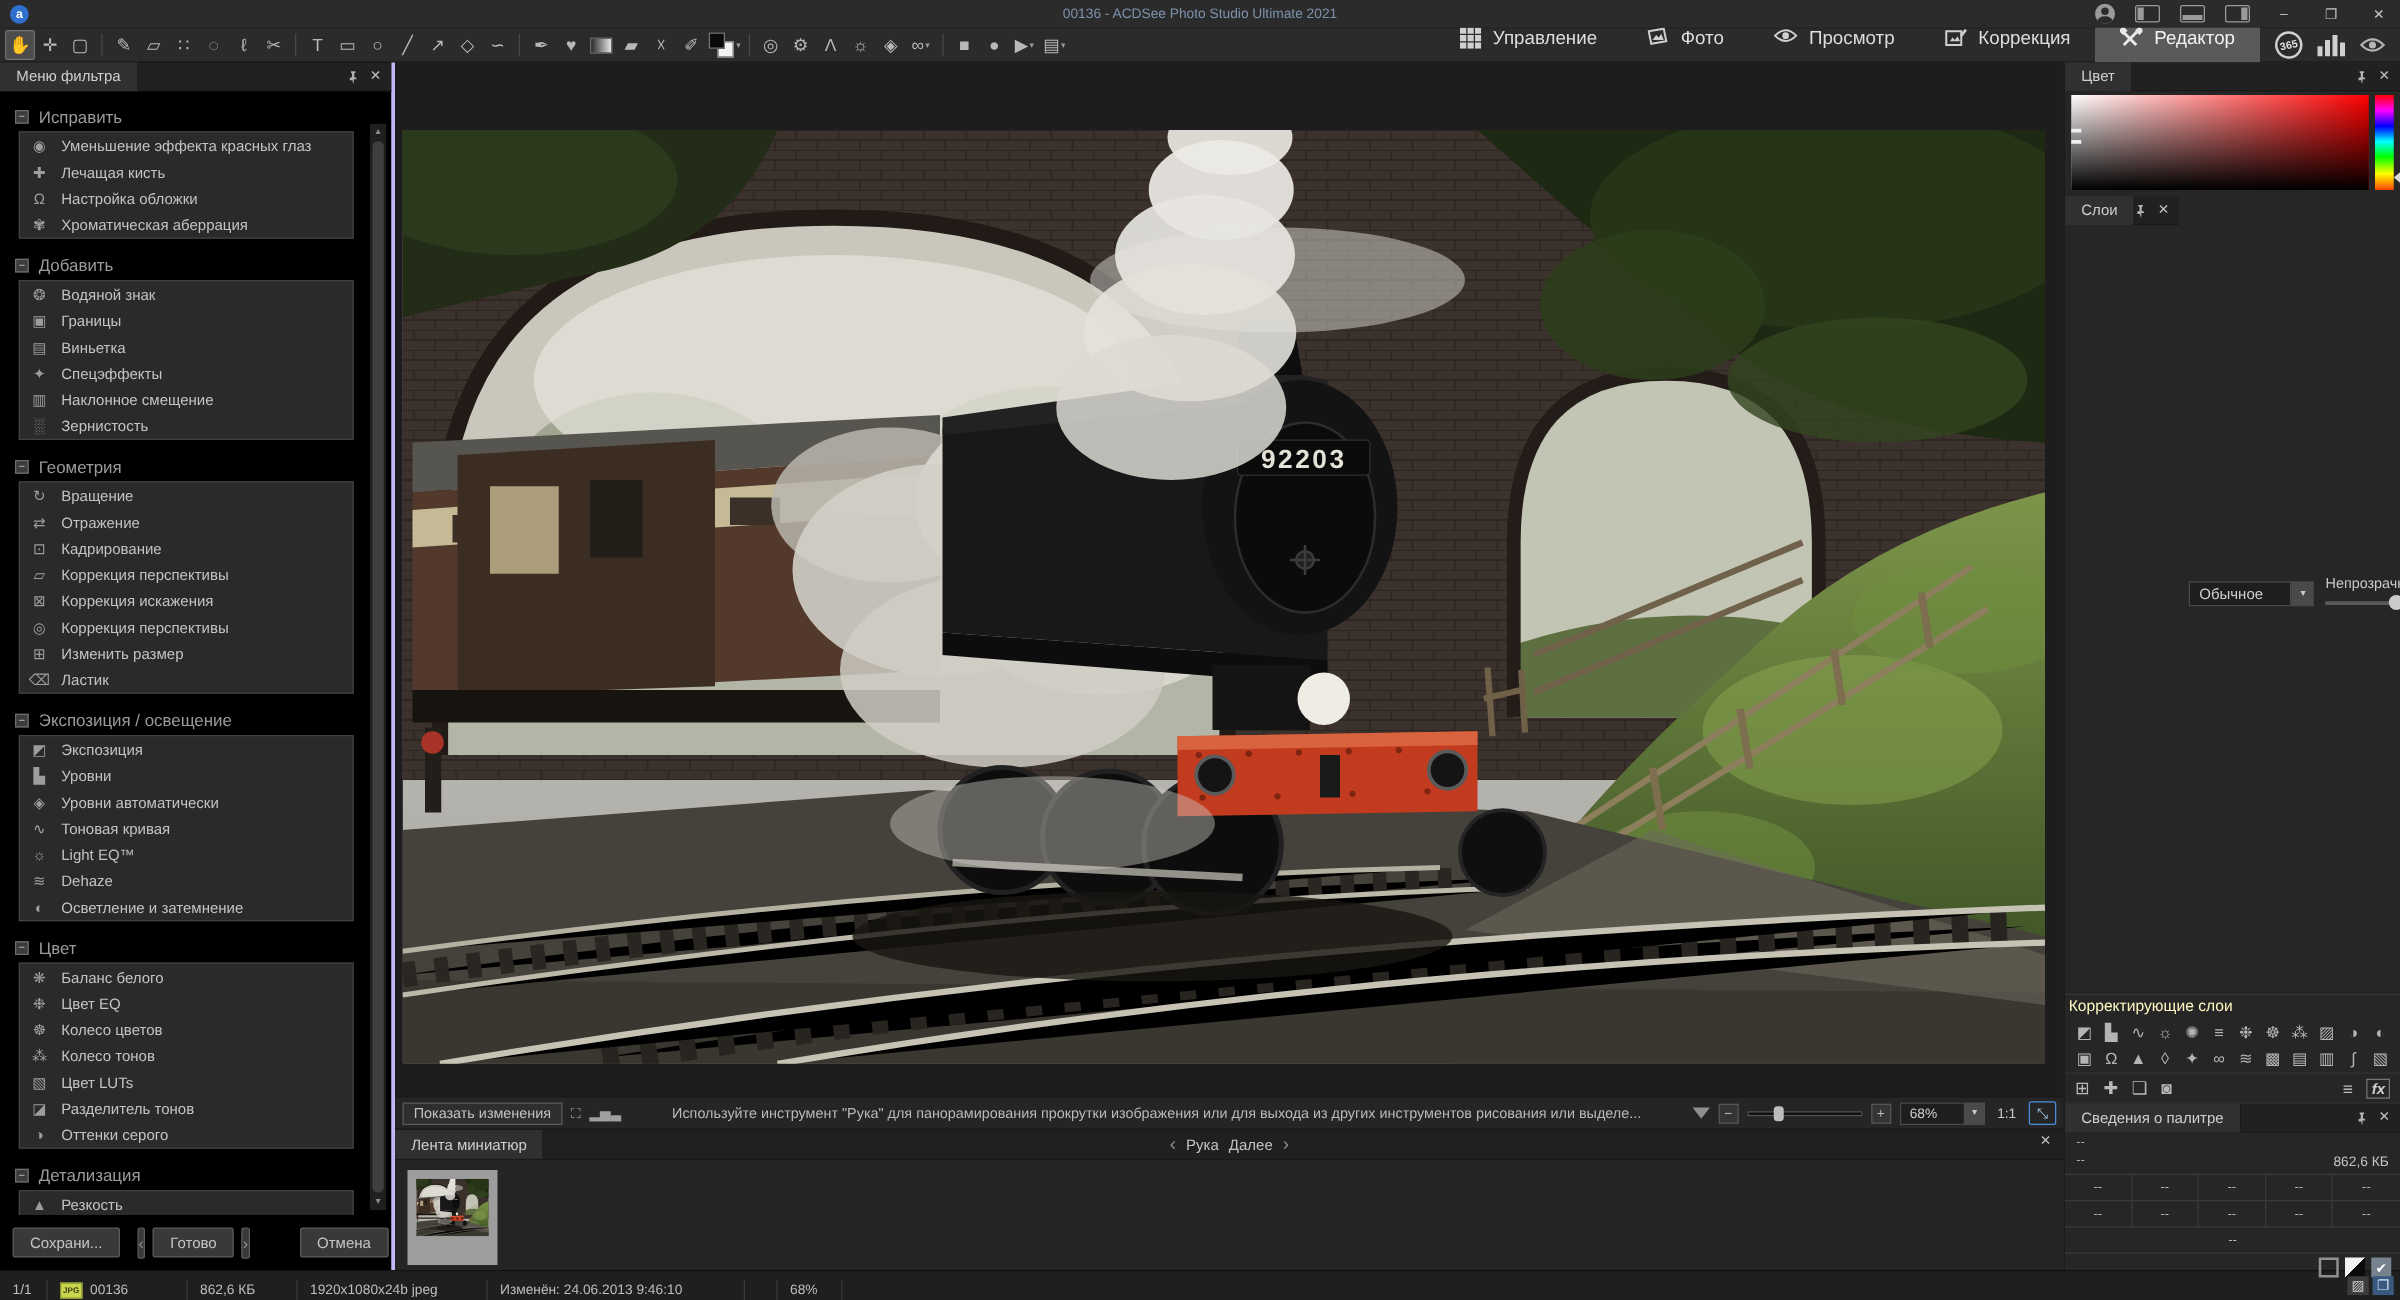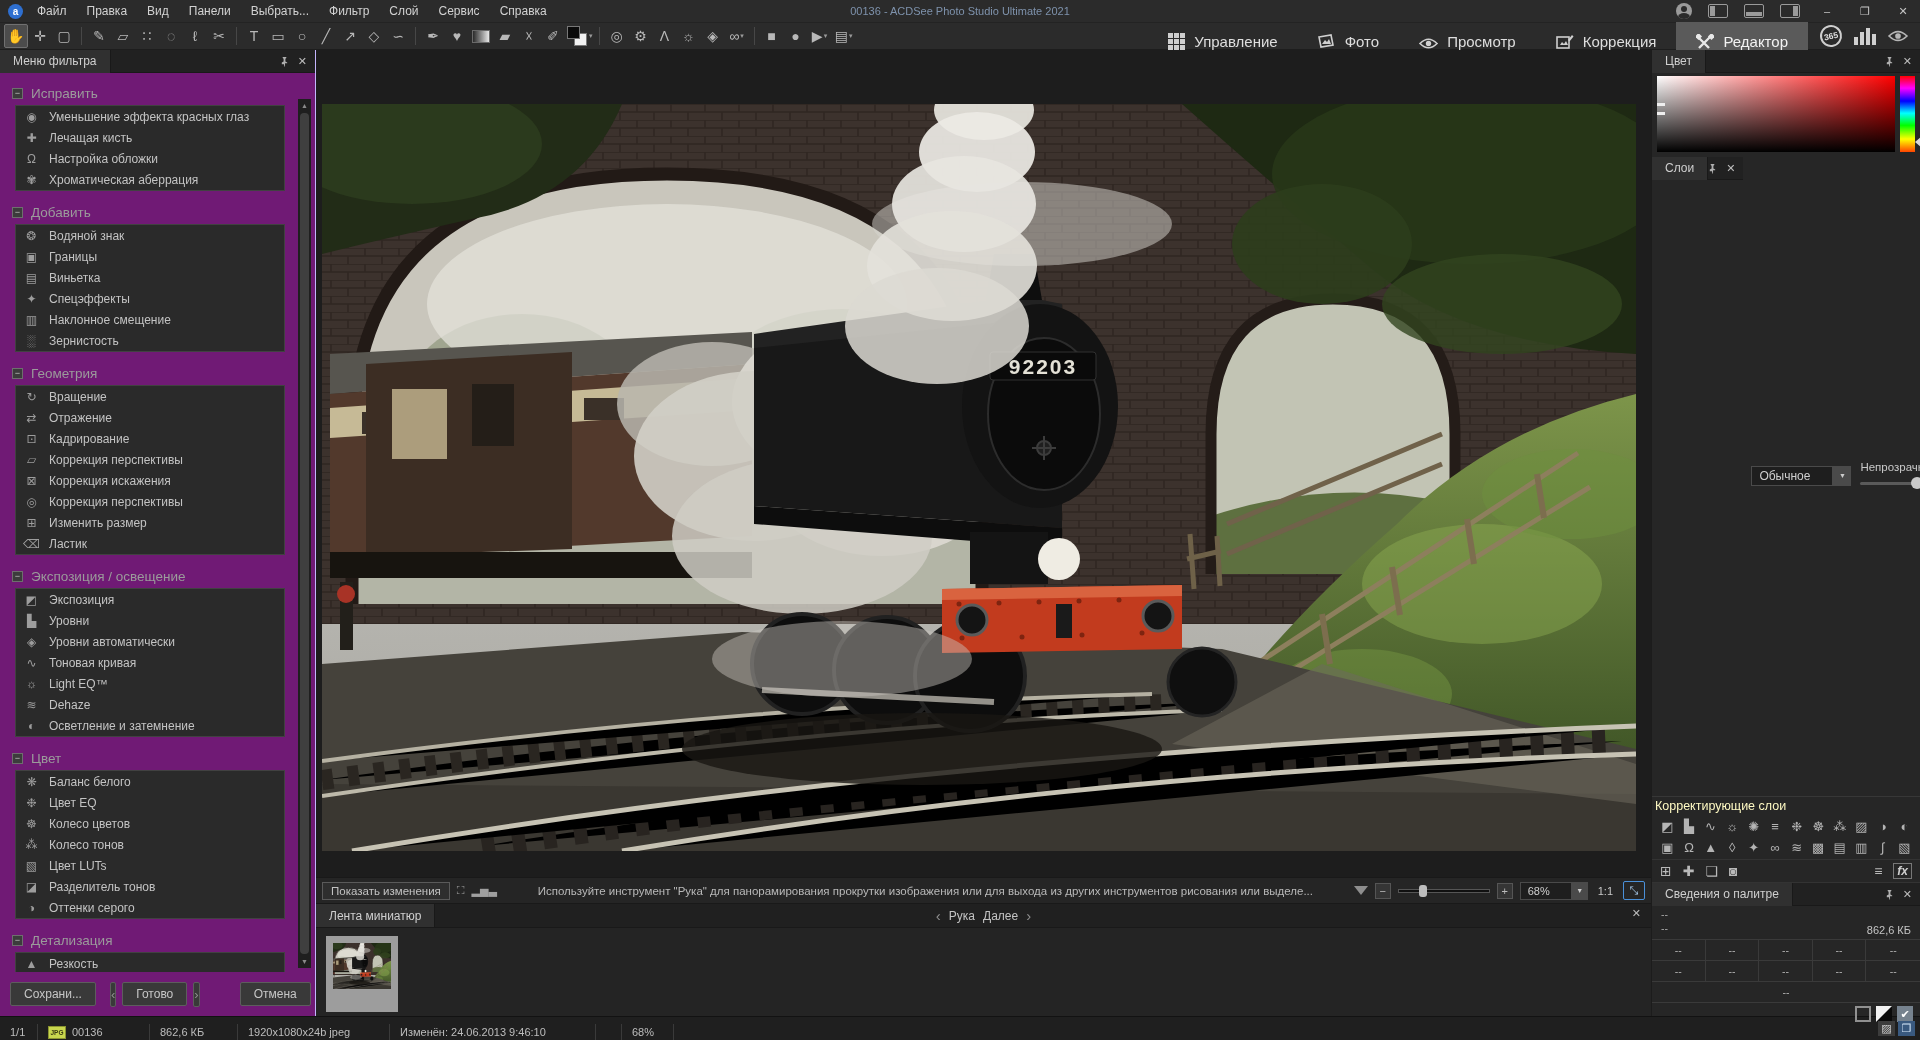--- a/index.html
+++ b/index.html
@@ -29,34 +29,34 @@
   .tool{min-width:24px;height:24px;display:flex;align-items:center;justify-content:center;color:#b8b8b8;
     font-size:14px;position:relative;padding:0 1px}
   .tool.selected{background:#4c4c4c;border:1px solid #707070;border-radius:2px;color:#e8e8e8}
   .tool .dd{font-size:7px;color:#9a9a9a;margin-left:1px}
   .tb-div{width:1px;height:18px;background:#474747;margin:0 5px}
   .swatch-wrap{width:22px;height:20px;position:relative}
   .swatch-b{position:absolute;left:1px;top:0;width:13px;height:13px;background:#0a0a0a;border:1px solid #777;z-index:2}
   .swatch-w{position:absolute;left:8px;top:7px;width:13px;height:13px;background:#f2f2f2;border:1px solid #777}
   .grad-chip{width:18px;height:13px;background:linear-gradient(to right,#2a2a2a,#e8e8e8);border:1px solid #6a6a6a}
   .mode-tabs{margin-left:auto;display:flex;height:28px}
-  .mode-tab{display:flex;align-items:flex-end;gap:9px;padding:0 20px;font-size:15px;color:#dedede;cursor:default}
+  .mode-tab{display:flex;align-items:flex-start;gap:9px;padding:0 20px;font-size:15px;color:#dedede;cursor:default}
   .mode-tab.active{background:#5a5a5a;color:#f2f2f2}
   .mode-tab svg{flex:none}
   .extra-icons{display:flex;align-items:center;gap:12px;padding:0 12px}
   .badge-365{width:22px;height:22px;border:2px solid #cfcfcf;border-radius:50%;display:flex;align-items:center;
     justify-content:center;font-size:8.5px;font-weight:bold;color:#e0e0e0;transform:rotate(-12deg)}
   .bars{display:flex;align-items:flex-end;gap:2px;height:18px}
   .bars i{width:4px;background:#d0d0d0;display:block}
 
   
   .main{display:flex;height:966px}
 
   
-  .left-col{width:316px;display:flex;flex-direction:column;background:#701a75;border-right:1px solid #c4b5fd}
+  .left-col{width:316px;display:flex;flex-direction:column;background:#000000;border-right:3px solid #c4b5fd}
   .panel-tab-row{height:23px;display:flex;align-items:center;background:#212121;border-bottom:1px solid #191919;flex:none}
   .panel-tab{background:#303030;height:23px;display:flex;align-items:center;padding:0 13px;color:#cfcfcf;
     border-right:1px solid #191919;font-size:12px}
   .panel-tab-icons{margin-left:auto;display:flex;align-items:center;gap:9px;padding-right:8px}
   .close-x{color:#bdbdbd;font-size:11px;line-height:1}
   .filter-list{flex:1;overflow:hidden;padding:8px 30px 0 12px;position:relative}
   .f-section{margin-bottom:9px}
   .f-header{display:flex;align-items:center;gap:8px;height:24px;color:#9b9b9b;font-size:13.5px}
   .collapse-box{width:11px;height:11px;background:#3c3c3c;border:1px solid #6e6e6e;color:#c5c5c5;font-size:9px;
     display:flex;align-items:center;justify-content:center;line-height:1}
@@ -301,31 +301,20 @@
       <ellipse cx="642" cy="100" rx="72" ry="48" fill="#e7e5df" opacity="0.92"></ellipse>
       <ellipse cx="630" cy="162" rx="85" ry="55" fill="#e3e1da" opacity="0.9"></ellipse>
       <ellipse cx="615" cy="222" rx="92" ry="58" fill="#dcd9d2" opacity="0.85"></ellipse>
       <ellipse cx="520" cy="555" rx="130" ry="38" fill="#c9c6be" opacity="0.45"></ellipse>
     </symbol>
   </defs>
 </svg>
 
 <div class="titlebar">
   <div class="logo">a</div>
-  <div id="menubar" style="display:flex;height:22px">
-      <span class="menu-item">Файл</span>
-      <span class="menu-item">Правка</span>
-      <span class="menu-item">Вид</span>
-      <span class="menu-item">Панели</span>
-      <span class="menu-item">Выбрать...</span>
-      <span class="menu-item">Фильтр</span>
-      <span class="menu-item">Слой</span>
-      <span class="menu-item">Сервис</span>
-      <span class="menu-item">Справка</span>
-    </div>
   <div class="win-title">00136 - ACDSee Photo Studio Ultimate 2021</div>
   <div class="title-right">
     <div class="avatar"></div>
     <span class="layout-ico layout-left">
         <i></i>
       </span>
     <span class="layout-ico layout-bottom">
         <i></i>
       </span>
     <span class="layout-ico layout-right">

